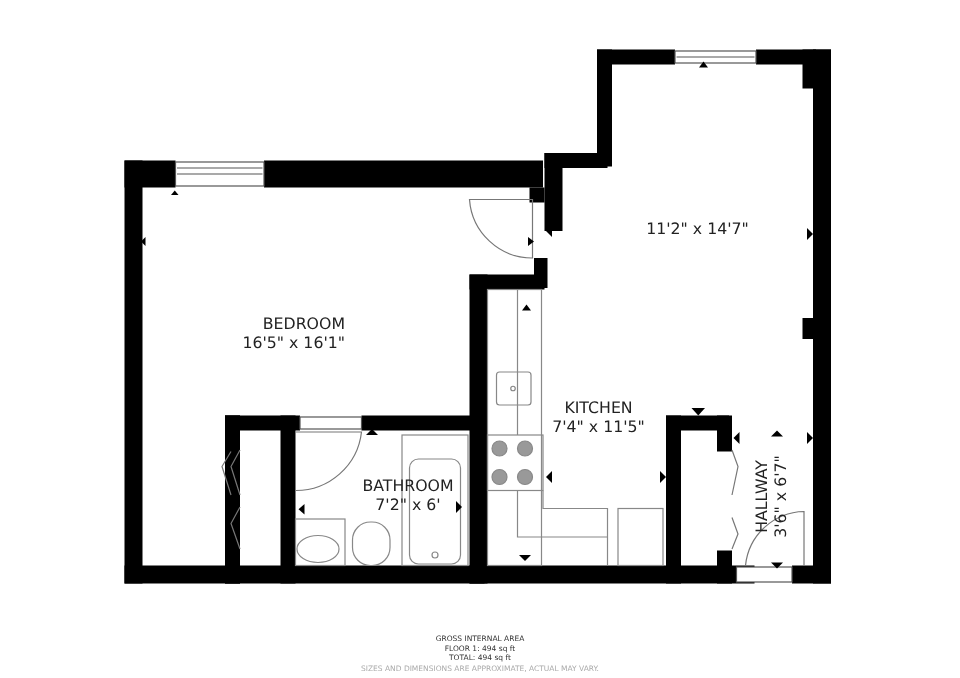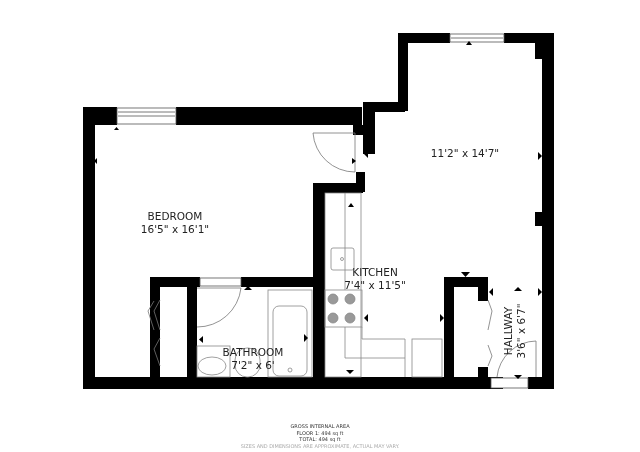--- a/index.html
+++ b/index.html
@@ -112,32 +112,32 @@
     <polygon points="244,378 252,378 248,382"></polygon>
     <polygon points="203,336 203,343 199,339.5"></polygon>
     <polygon points="304,334 304,342 308,338"></polygon>
     <polygon points="514,291 522,291 518,287"></polygon>
     <polygon points="493,288 493,296 489,292"></polygon>
     <polygon points="538,288 538,296 542,292"></polygon>
     <polygon points="514,375 522,375 518,379"></polygon>
   </g>
 </svg>
 
-<div class="lbl" style="left:120px;top:210px;width:110px;">
+<div class="lbl" style="left:120px;top:210px;width:110px;text-align:right;">
   <div>BEDROOM</div>
   <div>16'5" x 16'1"</div>
 </div>
 <div class="lbl" style="left:405px;top:147px;width:120px;">
   <div>11'2" x 14'7"</div>
 </div>
-<div class="lbl" style="left:325px;top:266px;width:100px;">
+<div class="lbl" style="left:349px;top:266px;width:100px;">
   <div>KITCHEN</div>
   <div>7'4" x 11'5"</div>
 </div>
-<div class="lbl" style="left:203px;top:318px;width:100px;margin-top:28px;">
+<div class="lbl" style="left:222px;top:318px;width:100px;">
   <div>BATHROOM</div>
   <div>7'2" x 6'</div>
 </div>
 <div class="lbl" style="left:465px;top:318px;width:100px;transform:rotate(-90deg);transform-origin:center;">
   <div>HALLWAY</div>
   <div>3'6" x 6'7"</div>
 </div>
 
 <div class="foot" style="top:423px;">
   <div>GROSS INTERNAL AREA</div>

